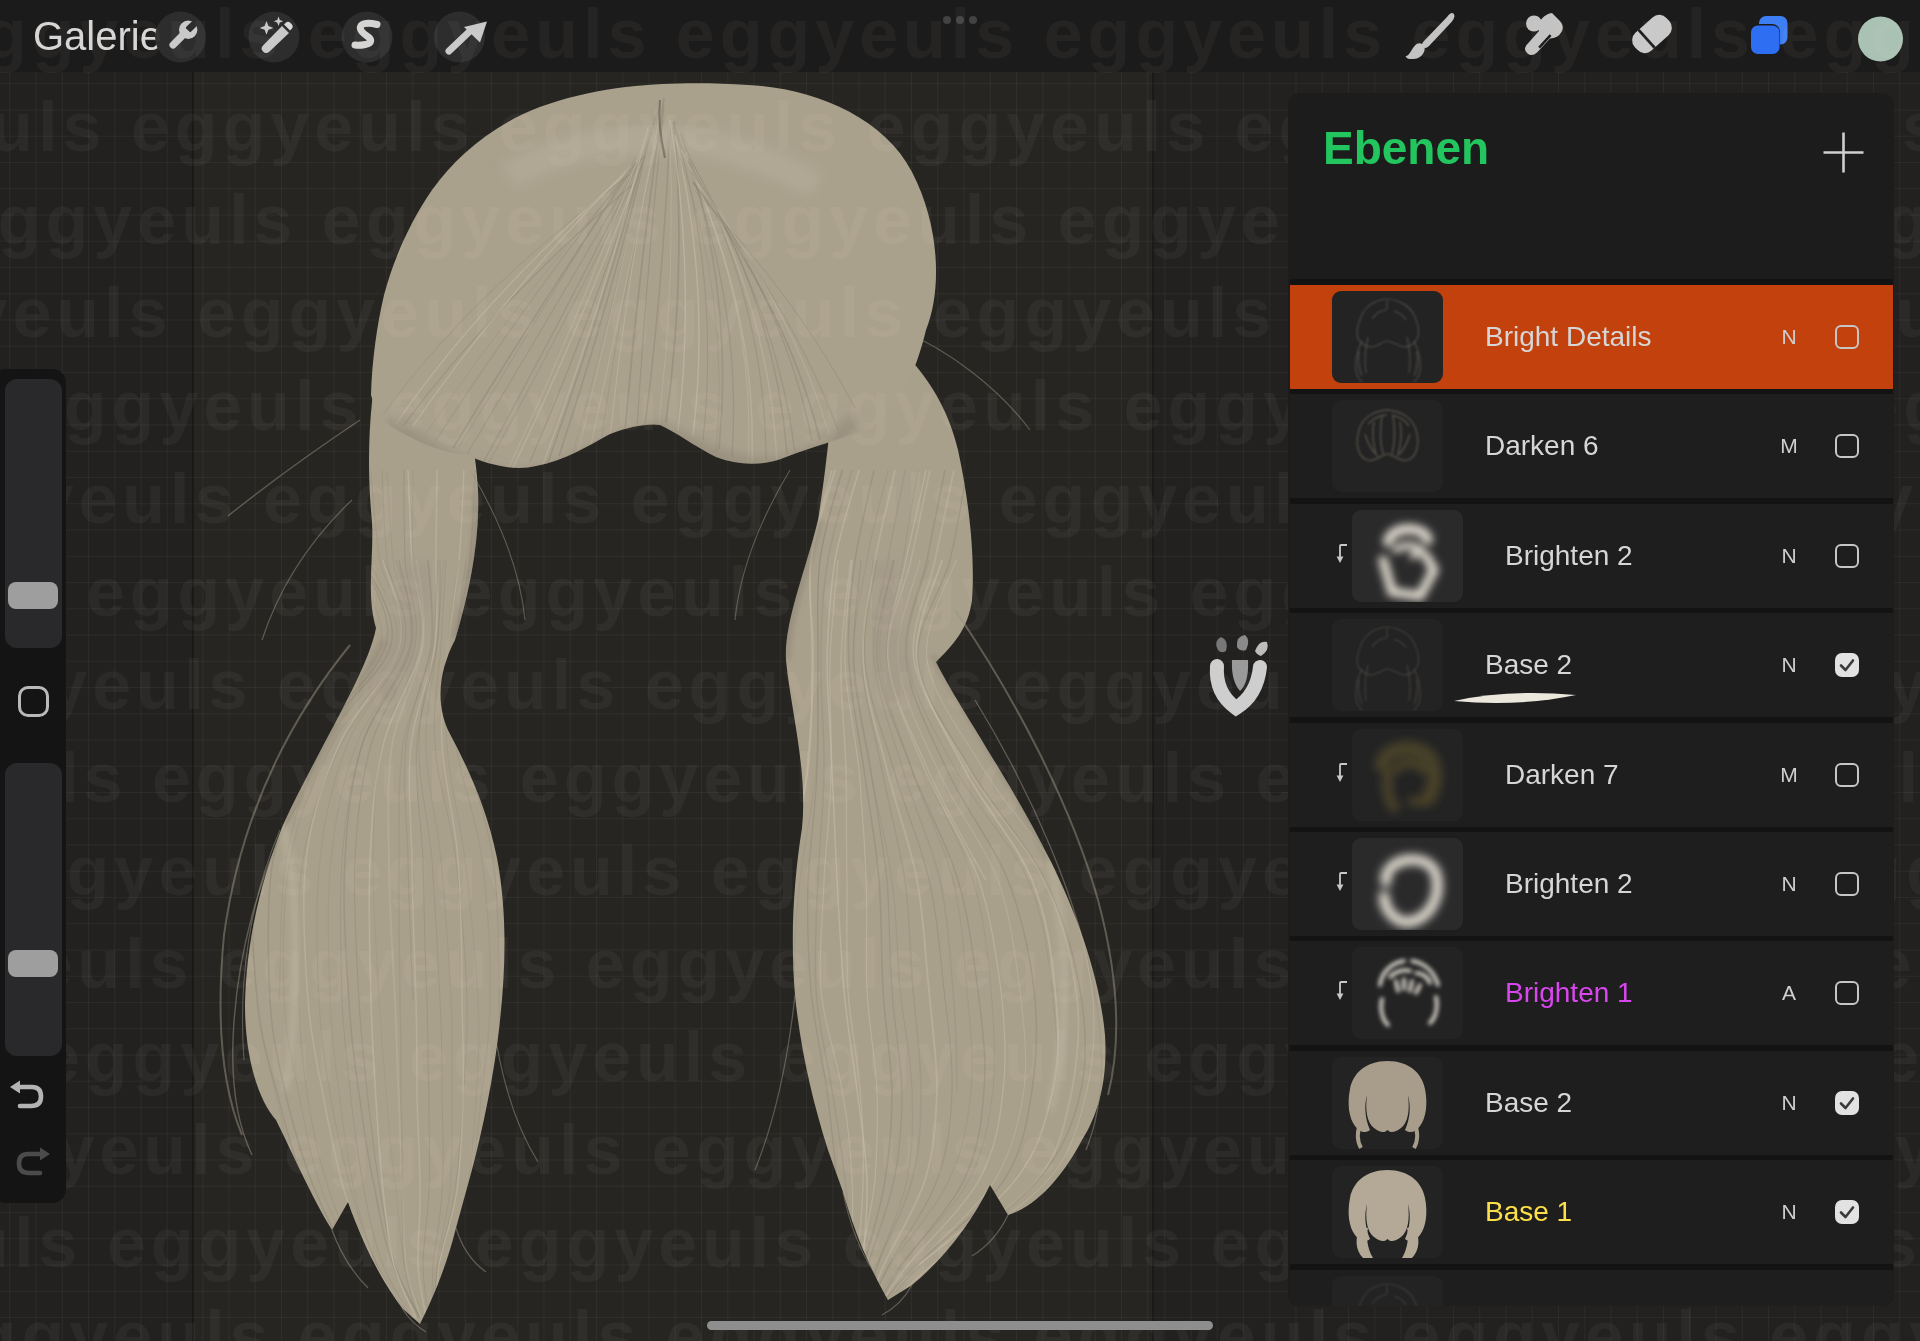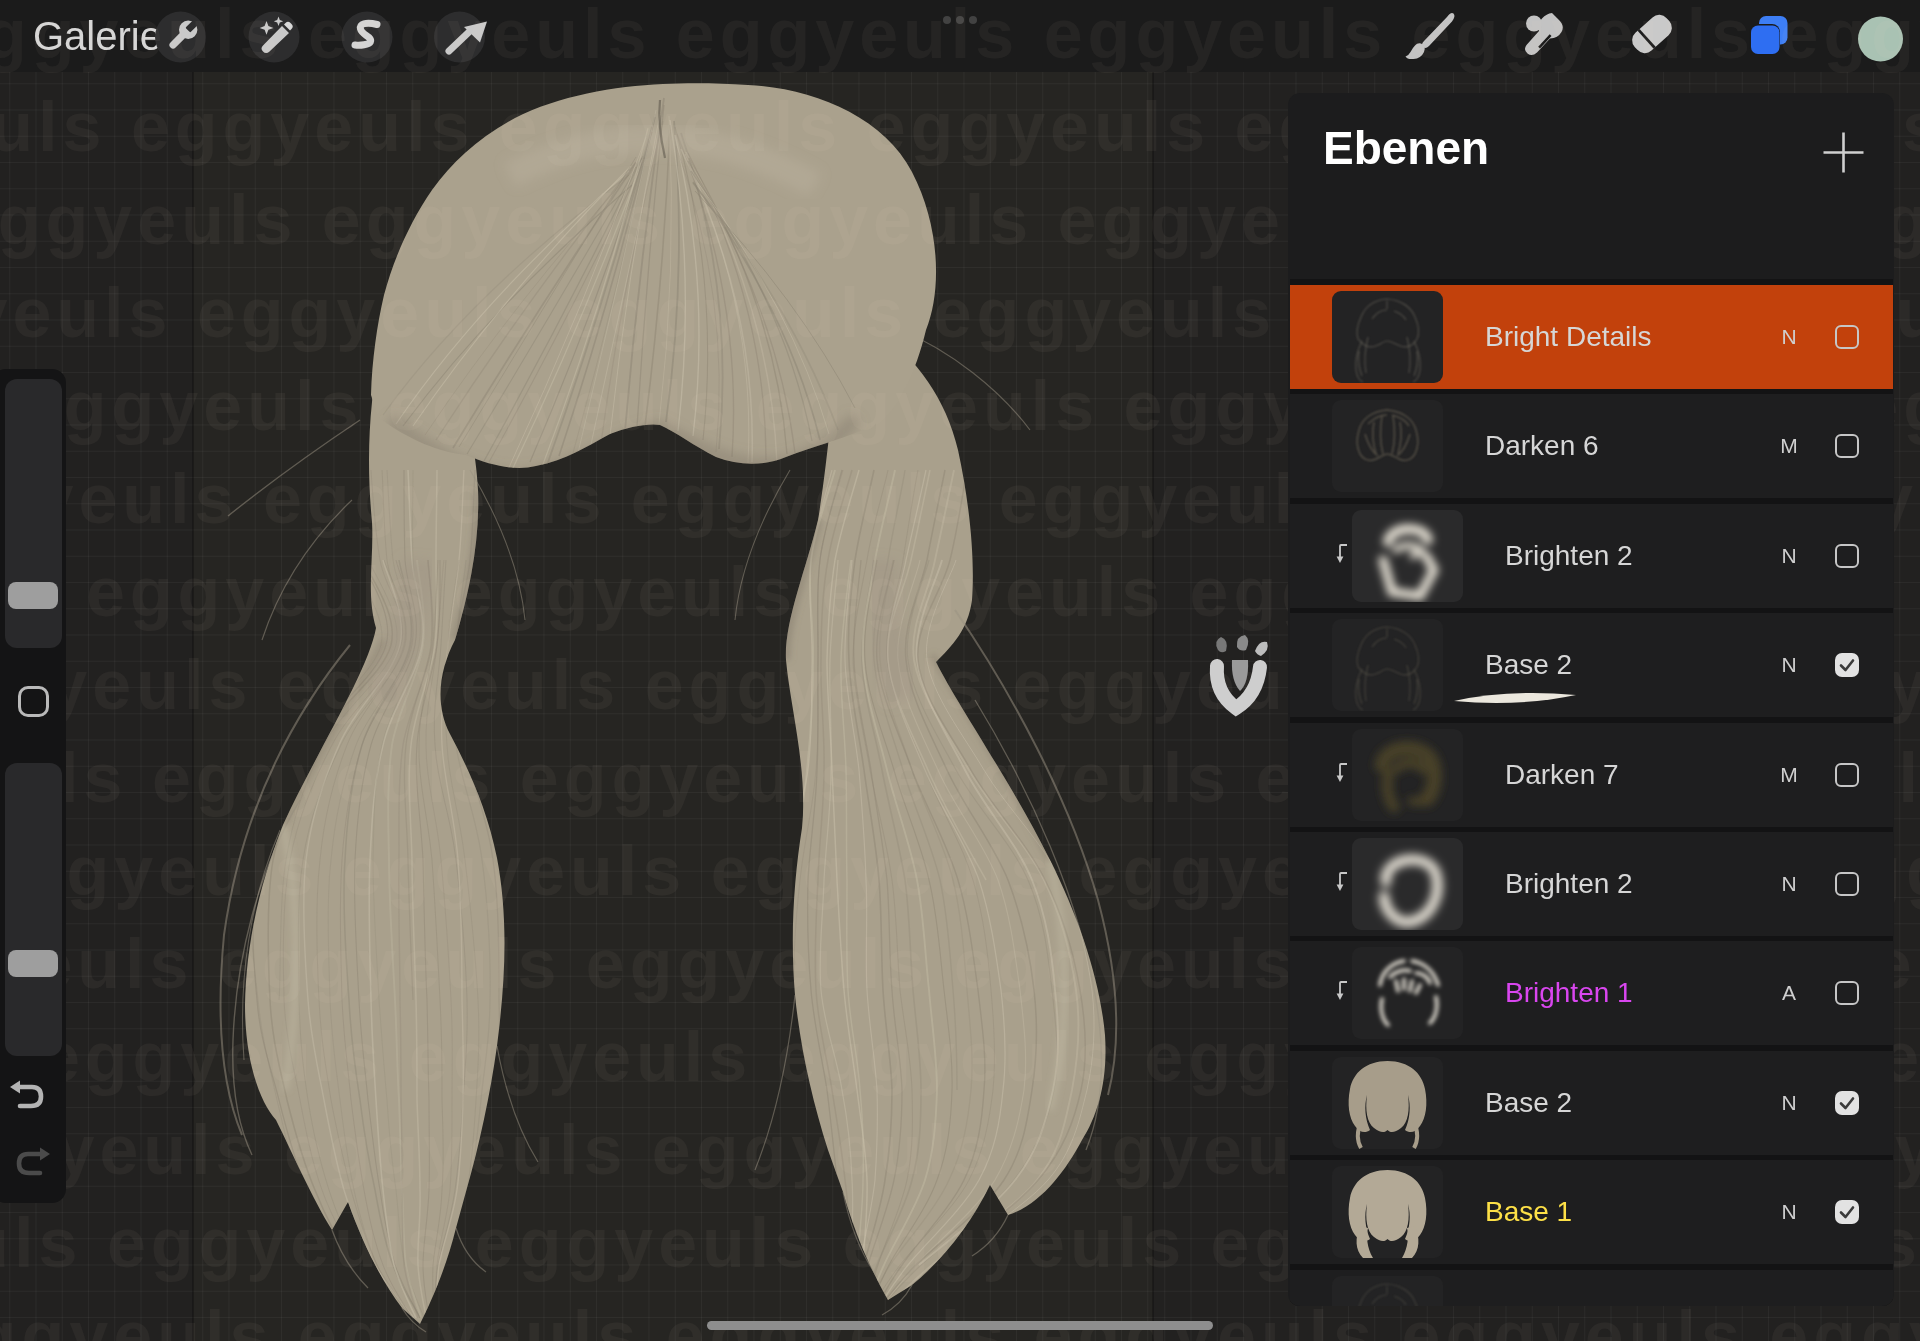--- a/index.html
+++ b/index.html
@@ -285,21 +285,21 @@
           <feGaussianBlur stdDeviation="5"></feGaussianBlur>
         </filter>
     <filter id="tb2" x="-40%" y="-40%" width="180%" height="180%">
           <feGaussianBlur stdDeviation="2"></feGaussianBlur>
         </filter>
     <filter id="tb07" x="-40%" y="-40%" width="180%" height="180%">
           <feGaussianBlur stdDeviation="1"></feGaussianBlur>
         </filter>
   </defs>
     </svg>
-  <div style="position:absolute;left:35px;top:28px;font-size:46px;font-weight:bold;color:#ffffff">Ebenen</div>
+  <div style="position:absolute;left:35px;top:28px;font-size:46px;font-weight:bold;color:#22c55e">Ebenen</div>
   <svg style="position:absolute;left:535px;top:39px" width="41" height="41" viewBox="0 0 41 41">
     <path d="M0.5,20.5 H40.5 M20.5,0.5 V40.5" stroke="#cfcfcf" stroke-width="2.6"></path>
   </svg>
   <div style="position:absolute;left:2px;top:186px;width:603px;height:1027px;background:#131314"></div>
   
   <div style="position:absolute;left:2px;top:192px;width:603px;height:104px;background:#c2410c">
 
 <div style="position:absolute;left:42px;top:6px;width:111px;height:92px;border-radius:9px;background:#232324;overflow:hidden">
 <svg width="111" height="92" viewBox="0 0 111 92">
           <g filter="url(#tb07)" opacity="0.55">

